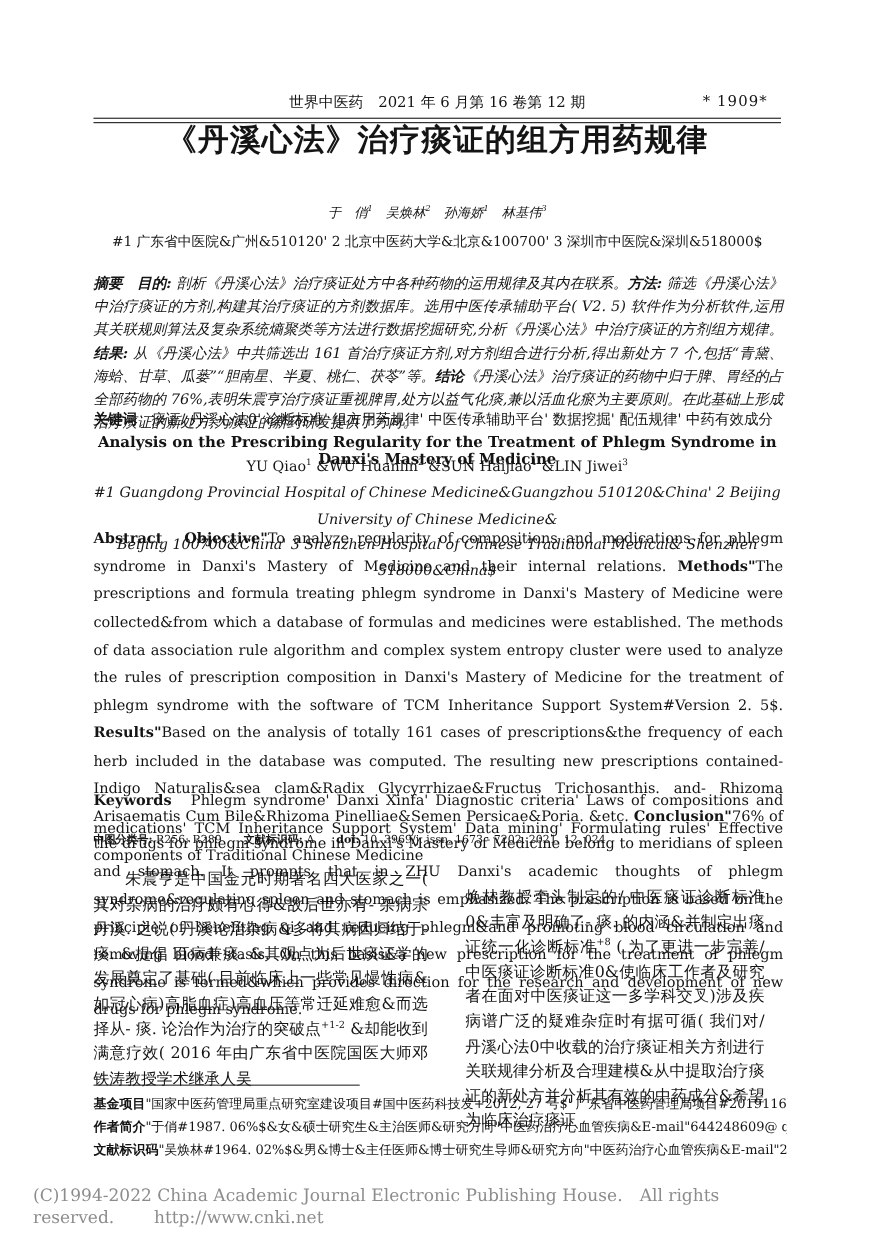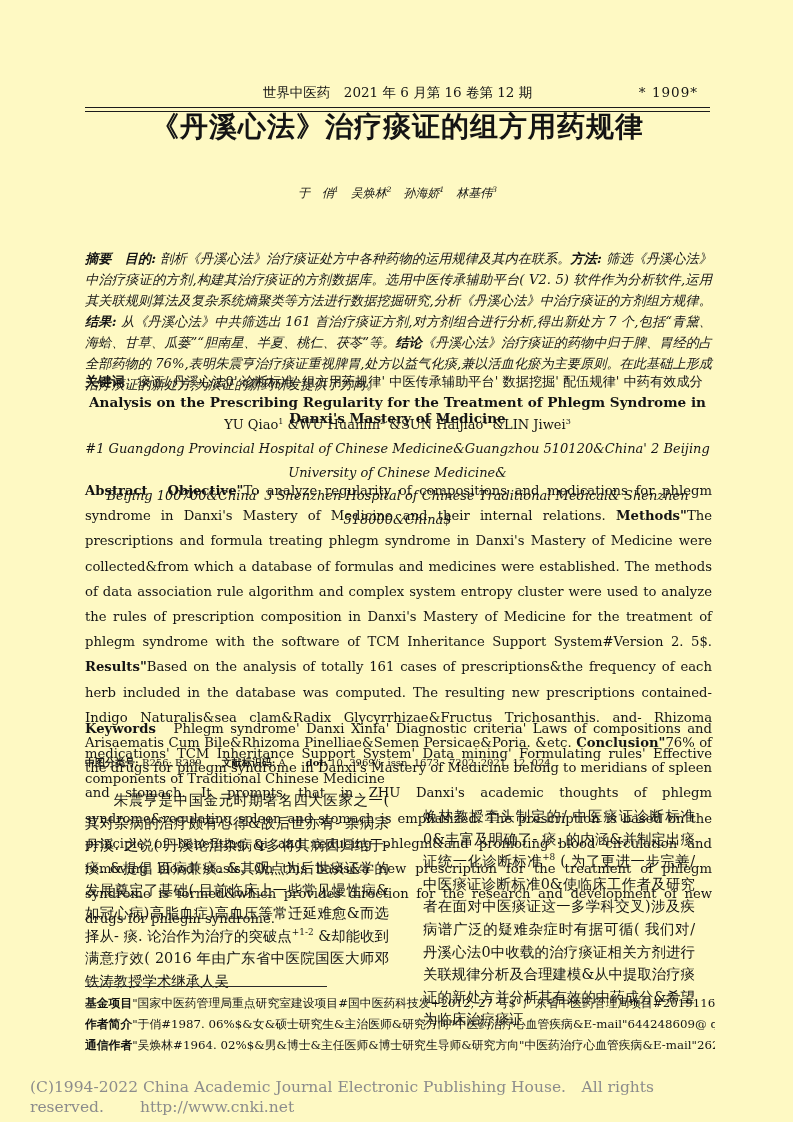--- a/index.html
+++ b/index.html
@@ -1,21 +1,21 @@
 <!DOCTYPE html>
 <html><head>
 <meta charset="utf-8">
 <title>Journal Page</title>
 <style>
   html,body{margin:0;padding:0;background:#e9e9e9;}
   .page{
     position:relative;
     width:793px;height:1122px;
     margin:0 auto;
-    background:#fef9c3;
+    background:#ffffff;
     color:#141414;
     font-family:"DejaVu Serif","Liberation Serif",serif;
     overflow:hidden;
   }
   .abs{position:absolute;}
   sup{font-size:0.62em;line-height:0;}
 
   
   .page-header{top:84px;left:85px;width:625px;font-size:13.5px;text-align:center;}
   .page-num{top:84px;left:85px;width:613px;text-align:right;font-size:13.5px;letter-spacing:1px;}
@@ -64,20 +64,21 @@
 
 <div class="page">
 
   <div class="abs page-header">世界中医药　2021 年 6 月第 16 卷第 12 期</div>
   <div class="abs page-num">* 1909*</div>
   <div class="abs double-rule"></div>
 
   <h1 class="abs article-title" style="margin:0;">《丹溪心法》治疗痰证的组方用药规律</h1>
 
   <div class="abs authors-cn"><span>于　俏</span><sup>1</sup><span>　吴焕林</span><sup>2</sup><span>　孙海娇</span><sup>1</sup><span>　林基伟</span><sup>3</sup></div>
+  <div class="abs affiliation-cn">#1 广东省中医院&amp;广州&amp;510120' 2 北京中医药大学&amp;北京&amp;100700' 3 深圳市中医院&amp;深圳&amp;518000$</div>
 
   <div class="abs abstract-cn"><span style="font-weight: bold;">摘要</span><span>　</span><span style="font-weight: bold;">目的:</span><span> 剖析《丹溪心法》治疗痰证处方中各种药物的运用规律及其内在联系。</span><span style="font-weight: bold;">方法:</span><span> 筛选《丹溪心法》中治疗痰证的方剂,构建其治疗痰证的方剂数据库。选用中医传承辅助平台( V2. 5) 软件作为分析软件,运用其关联规则算法及复杂系统熵聚类等方法进行数据挖掘研究,分析《丹溪心法》中治疗痰证的方剂组方规律。</span><span style="font-weight: bold;">结果:</span><span> 从《丹溪心法》中共筛选出 161 首治疗痰证方剂,对方剂组合进行分析,得出新处方 7 个,包括“青黛、海蛤、甘草、瓜蒌”“胆南星、半夏、桃仁、茯苓”等。</span><span style="font-weight: bold;">结论</span><span>《丹溪心法》治疗痰证的药物中归于脾、胃经的占全部药物的 76%,表明朱震亨治疗痰证重视脾胃,处方以益气化痰,兼以活血化瘀为主要原则。在此基础上形成治疗痰证的新处方,为痰证的新药研发提供了方向。</span></div>
   <div class="abs keywords-cn"><span style="font-weight: bold;">关键词</span><span>　痰证/ 丹溪心法0' 诊断标准' 组方用药规律' 中医传承辅助平台' 数据挖掘' 配伍规律' 中药有效成分</span></div>
 
   <div class="abs title-en">Analysis on the Prescribing Regularity for the Treatment of Phlegm Syndrome in Danxi's Mastery of Medicine</div>
   <div class="abs authors-en"><span>YU Qiao</span><sup>1</sup><span> &amp;WU Huanlin</span><sup>2</sup><span> &amp;SUN Haijiao</span><sup>1</sup><span> &amp;LIN Jiwei</span><sup>3</sup></div>
   <div class="abs affil-en">
     <div>#1 Guangdong Provincial Hospital of Chinese Medicine&amp;Guangzhou 510120&amp;China' 2 Beijing University of Chinese Medicine&amp;</div>
     <div>Beijing 100700&amp;China' 3 Shenzhen Hospital of Chinese Traditional Medical&amp; Shenzhen 518000&amp;China$</div>
   </div>
@@ -92,20 +93,20 @@
     </div>
     <div class="col col-right">
       <p><span>焕林教授牵头制定的/ 中医痰证诊断标准0&amp;丰富及明确了- 痰. 的内涵&amp;并制定出痰证统一化诊断标准</span><sup>+8</sup><span> ( 为了更进一步完善/ 中医痰证诊断标准0&amp;使临床工作者及研究者在面对中医痰证这一多学科交叉)涉及疾病谱广泛的疑难杂症时有据可循( 我们对/ 丹溪心法0中收载的治疗痰证相关方剂进行关联规律分析及合理建模&amp;从中提取治疗痰证的新处方并分析其有效的中药成分&amp;希望为临床治疗痰证</span></p>
     </div>
   </div>
 
   <div class="abs footnote-rule"></div>
   <div class="abs footnotes">
     <div><span style="font-weight: bold;">基金项目</span><span>"国家中医药管理局重点研究室建设项目#国中医药科技发+2012, 27 号$' 广东省中医药管理局项目#20191165$</span></div>
     <div><span style="font-weight: bold;">作者简介</span><span>"于俏#1987. 06%$&amp;女&amp;硕士研究生&amp;主治医师&amp;研究方向"中医药治疗心血管疾病&amp;E-mail"644248609@ qq. com</span></div>
-    <div><span style="font-weight: bold;">通信作者</span><span>"吴焕林#1964. 02%$&amp;男&amp;博士&amp;主任医师&amp;博士研究生导师&amp;研究方向"中医药治疗心血管疾病&amp;E-mail"2625900306@ qq. com</span></div>
+    <div><span style="font-weight: bold;">文献标识码</span><span>"吴焕林#1964. 02%$&amp;男&amp;博士&amp;主任医师&amp;博士研究生导师&amp;研究方向"中医药治疗心血管疾病&amp;E-mail"2625900306@ qq. com</span></div>
   </div>
 
   <div class="abs cnki-footer">
     <span>(C)1994-2022 China Academic Journal Electronic Publishing House.　All rights reserved.</span><span>http://www.cnki.net</span>
   </div>
 
 </div>
 
 </body></html>

